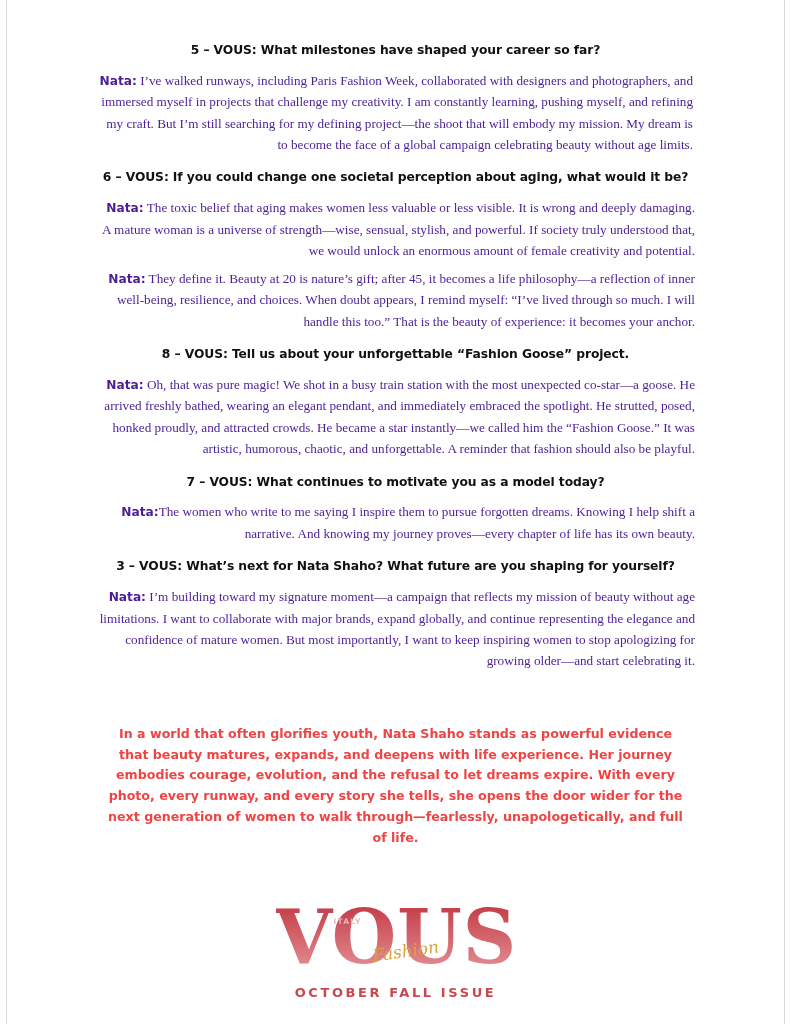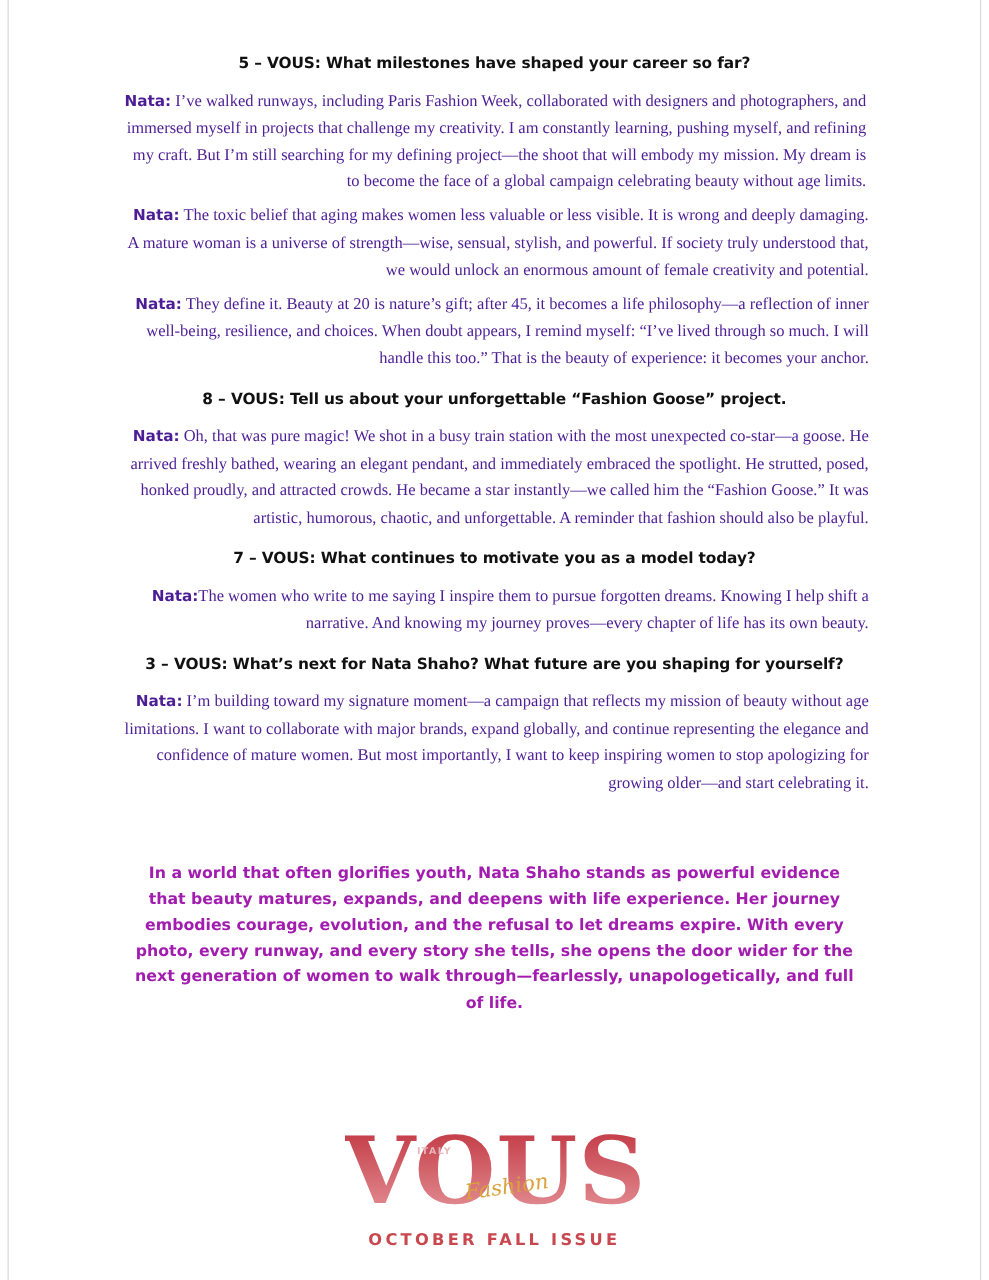--- a/index.html
+++ b/index.html
@@ -62,21 +62,21 @@
 
   .answer.block-1 { padding: 0 2px; }
 
   .closing {
     font-family: "DejaVu Sans", sans-serif;
     font-weight: bold;
     font-size: 12.6px;
     line-height: 1.65;
     text-align: center;
     margin: 52px 10px 0 10px;
-    color: #a21caf;
+    color: #ef4444;
   }
 
   
   .logo-wrap {
     position: absolute;
     left: 0;
     right: 0;
     bottom: 24px;
     text-align: center;
   }
@@ -126,20 +126,21 @@
   <div class="edge-rule right"></div>
 
   <div class="content">
 
     <div class="qa-block">
       <p class="question">5 – VOUS: What milestones have shaped your career so far?</p>
       <p class="answer block-1"><span class="speaker">Nata:</span><span> I’ve walked runways, including Paris Fashion Week, collaborated with designers and photographers, and immersed myself in projects that challenge my creativity. I am constantly learning, pushing myself, and refining my craft. But I’m still searching for my defining project—the shoot that will embody my mission. My dream is to become the face of a global campaign celebrating beauty without age limits.</span></p>
     </div>
 
     <div class="qa-block">
+      <p class="question">6 – VOUS: If you could change one societal perception about aging, what would it be?</p>
       <p class="answer"><span class="speaker">Nata:</span><span> The toxic belief that aging makes women less valuable or less visible. It is wrong and deeply damaging. A mature woman is a universe of strength—wise, sensual, stylish, and powerful. If society truly understood that, we would unlock an enormous amount of female creativity and potential.</span></p>
     </div>
 
     <div class="qa-block">
       <p class="answer"><span class="speaker">Nata:</span><span> They define it. Beauty at 20 is nature’s gift; after 45, it becomes a life philosophy—a reflection of inner well-being, resilience, and choices. When doubt appears, I remind myself: “I’ve lived through so much. I will handle this too.” That is the beauty of experience: it becomes your anchor.</span></p>
     </div>
 
     <div class="qa-block">
       <p class="question">8 – VOUS: Tell us about your unforgettable “Fashion Goose” project.</p>
       <p class="answer"><span class="speaker">Nata:</span><span> Oh, that was pure magic! We shot in a busy train station with the most unexpected co-star—a goose. He arrived freshly bathed, wearing an elegant pendant, and immediately embraced the spotlight. He strutted, posed, honked proudly, and attracted crowds. He became a star instantly—we called him the “Fashion Goose.” It was artistic, humorous, chaotic, and unforgettable. A reminder that fashion should also be playful.</span></p>

